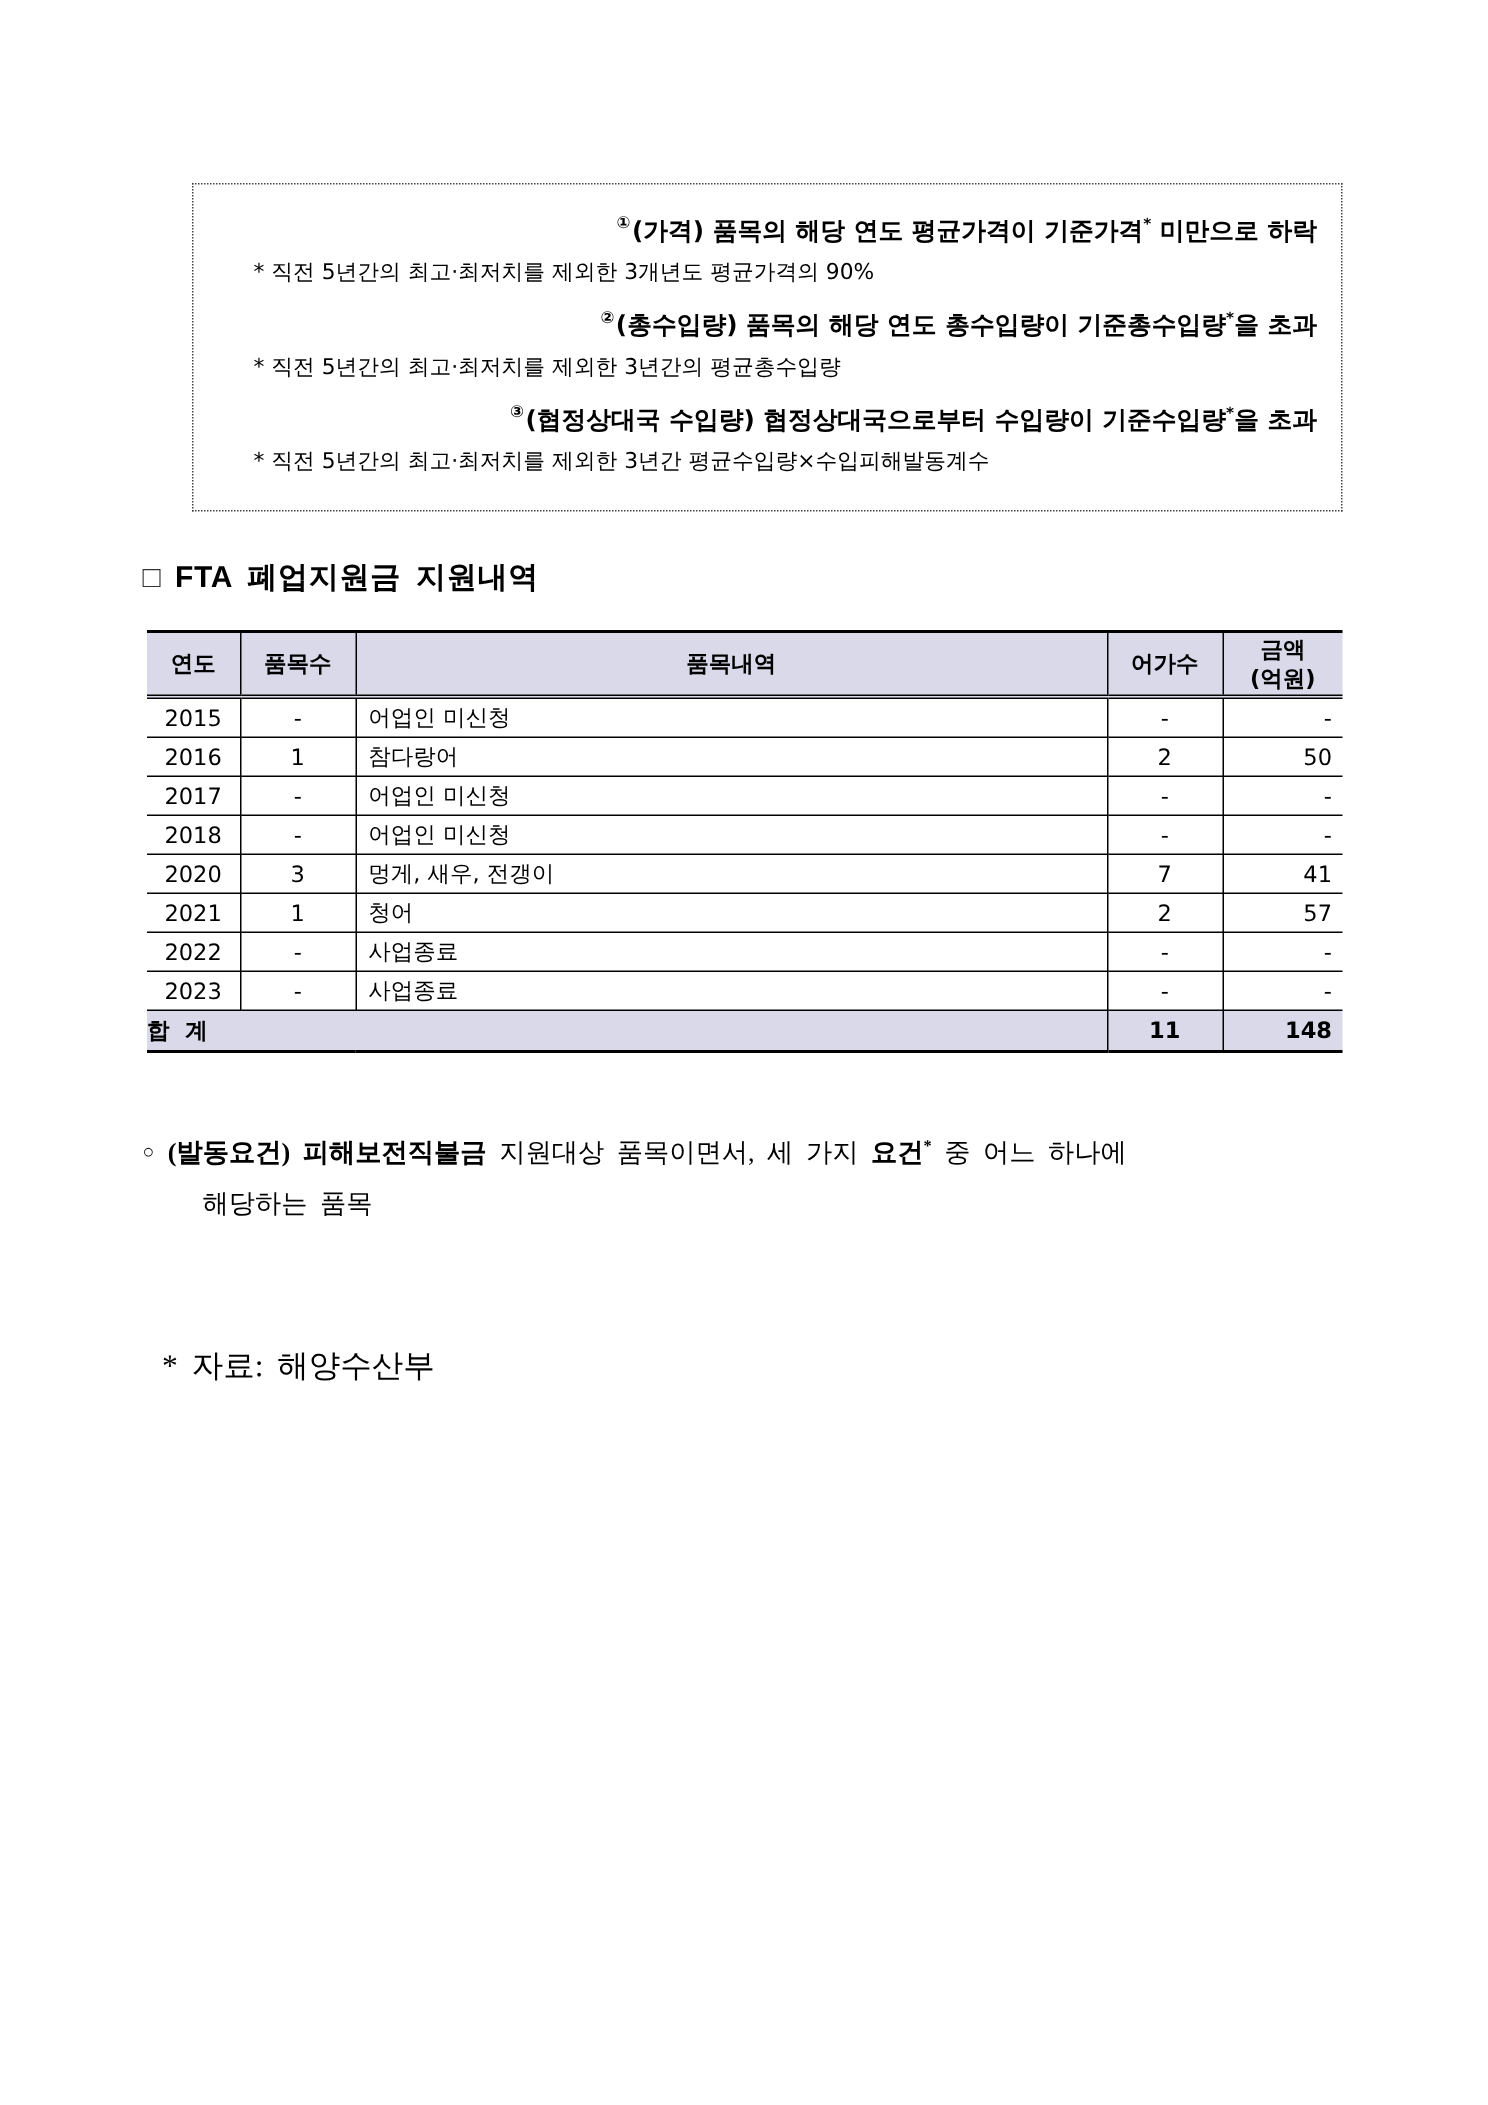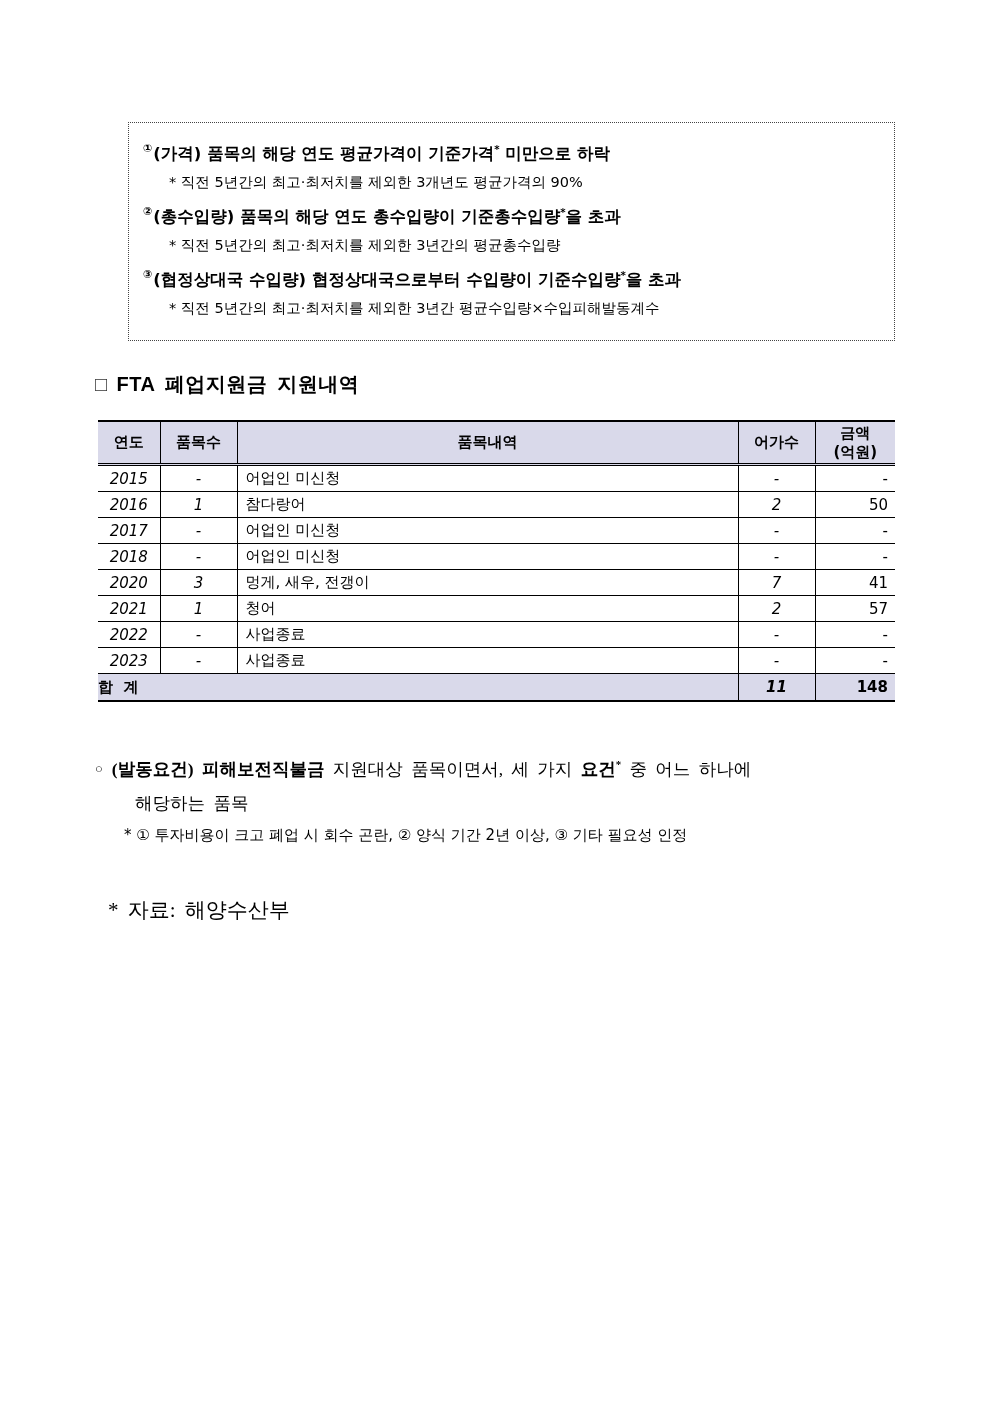--- a/index.html
+++ b/index.html
@@ -10,21 +10,21 @@
   }
 
   
   .notice-box{
     position:absolute;left:128px;top:122px;width:767px;height:219px;
     box-sizing:border-box;border:1px dotted #444;
     padding:11px 16px 0 14px;
     font-family:"DejaVu Sans","Liberation Sans",sans-serif;
   }
   .nb-line{line-height:29px;white-space:nowrap;}
-  .nb-main{font-size:16.5px;font-weight:bold;}
+  .nb-main{font-size:16.5px;font-weight:bold;text-align:right;}
   .nb-marker{font-size:11px;vertical-align:7px;font-weight:bold;margin-right:1px;}
   .nb-sub{font-size:14.5px;padding-left:26px;}
   .nb-note{font-size:13px;padding-left:42px;}
 
   .b{font-weight:bold;}
   .sup{font-size:0.62em;vertical-align:super;}
 
   
   .heading{
     position:absolute;left:95px;top:371px;
@@ -43,21 +43,21 @@
   .data-table th{
     background:#d9d9ea;height:41px;font-weight:bold;text-align:center;
     vertical-align:middle;border-bottom:3px double #000;
     white-space:pre-line;line-height:19px;padding:0;
   }
   .data-table td{
     height:25px;vertical-align:middle;border-bottom:1px solid #000;padding:0;
   }
   .data-table th:not(:last-child),
   .data-table td:not(.no-vline):not(:last-child){border-right:1px solid #000;}
-  .al-c{text-align:center;font-style:italic;}
+  .al-c{text-align:center;}
   .al-l{text-align:left;padding-left:8px !important;}
   .al-r{text-align:right;padding-right:7px !important;}
   .total-row td{
     background:#d9d9ea;font-weight:bold;border-bottom:2px solid #000;height:26px;
   }
   .total-label{text-align:left;white-space:pre;}
 
   
   .bullet{
     position:absolute;left:95px;top:751px;width:812px;
@@ -179,18 +179,17 @@
         <td class="al-r">148</td>
       </tr>
     </tbody>
   </table>
 
   <div class="bullet">
     <div class="bullet-line1">
       <span class="bullet-marker">○</span><span><span class="b">(발동요건) 피해보전직불금</span><span> 지원대상 품목이면서, 세 가지 </span><span class="b">요건</span><span class="b sup">*</span><span> 중 어느 하나에</span></span>
     </div>
     <div class="bullet-line2">해당하는 품목</div>
-    <div class="bullet-foot">* ① 투자비용이 크고 폐업 시 회수 곤란, ② 양식 기간 2년 이상, ③ 기타 필요성 인정</div>
   </div>
 
   <div class="source">* 자료: 해양수산부</div>
 
 </div>
 
 </body></html>

